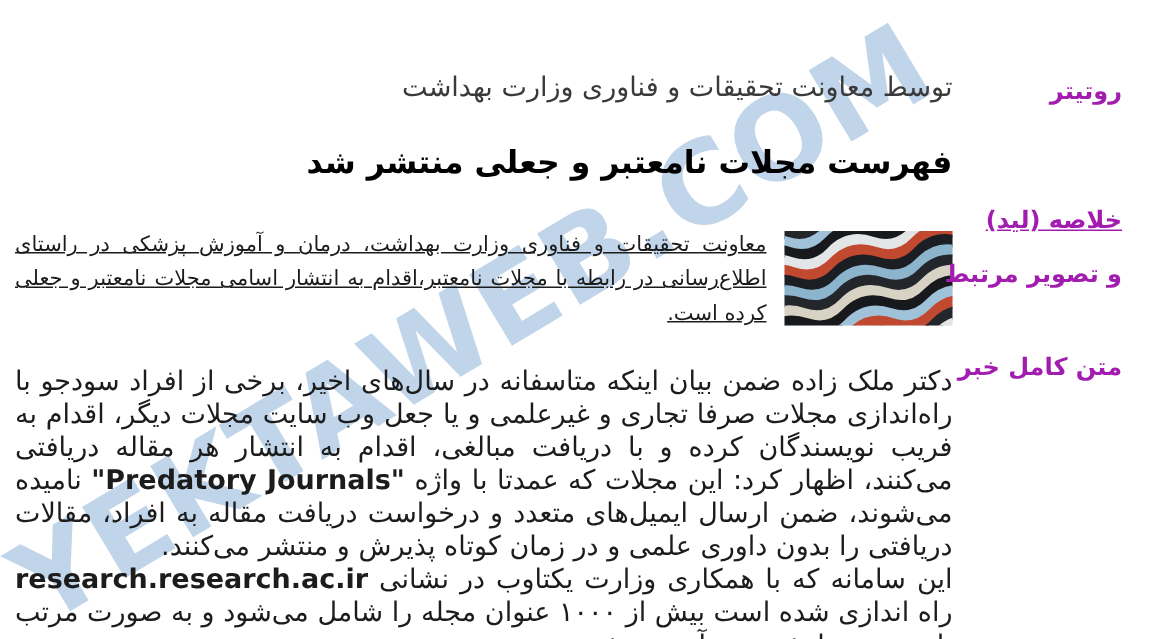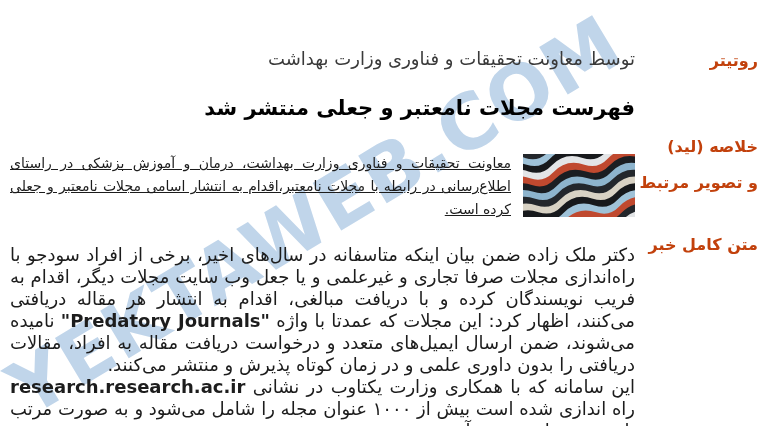--- a/index.html
+++ b/index.html
@@ -10,26 +10,26 @@
   }
   
   .watermark {
     position:absolute; left:-45px; top:170px; width:720px; z-index:0;
     text-align:center; font-size:76px; font-weight:bold; letter-spacing:1px;
     line-height:92px; color:#c0d5ea; white-space:nowrap; direction:ltr;
     transform:rotate(-31deg); pointer-events:none;
   }
   
   .ann {
-    position:absolute; right:10px; z-index:2; white-space:nowrap;
-    direction:rtl; font-size:16px; font-weight:bold; color:#c2410c;text-align:center;
+    position:absolute; right:20px; z-index:2; white-space:nowrap;
+    direction:rtl; font-size:16px; font-weight:bold; color:#a21caf;text-align:center;
   }
   .ann-kicker   { top:51px; }
   .ann-headline { top:85px; }
-  .ann-lead     { top:137px; }
+  .ann-lead     { top:137px;text-decoration:underline; }
   .ann-image    { top:173px; }
   .ann-body     { top:235px; }
   
   .main {
     position:absolute; top:48px; right:133px; width:625px; z-index:1;
     direction:rtl; color:#1c1c1c;
   }
   .kicker {
     font-size:18px; color:#3a3a3a; text-align:right; margin-bottom:25px;
   }

